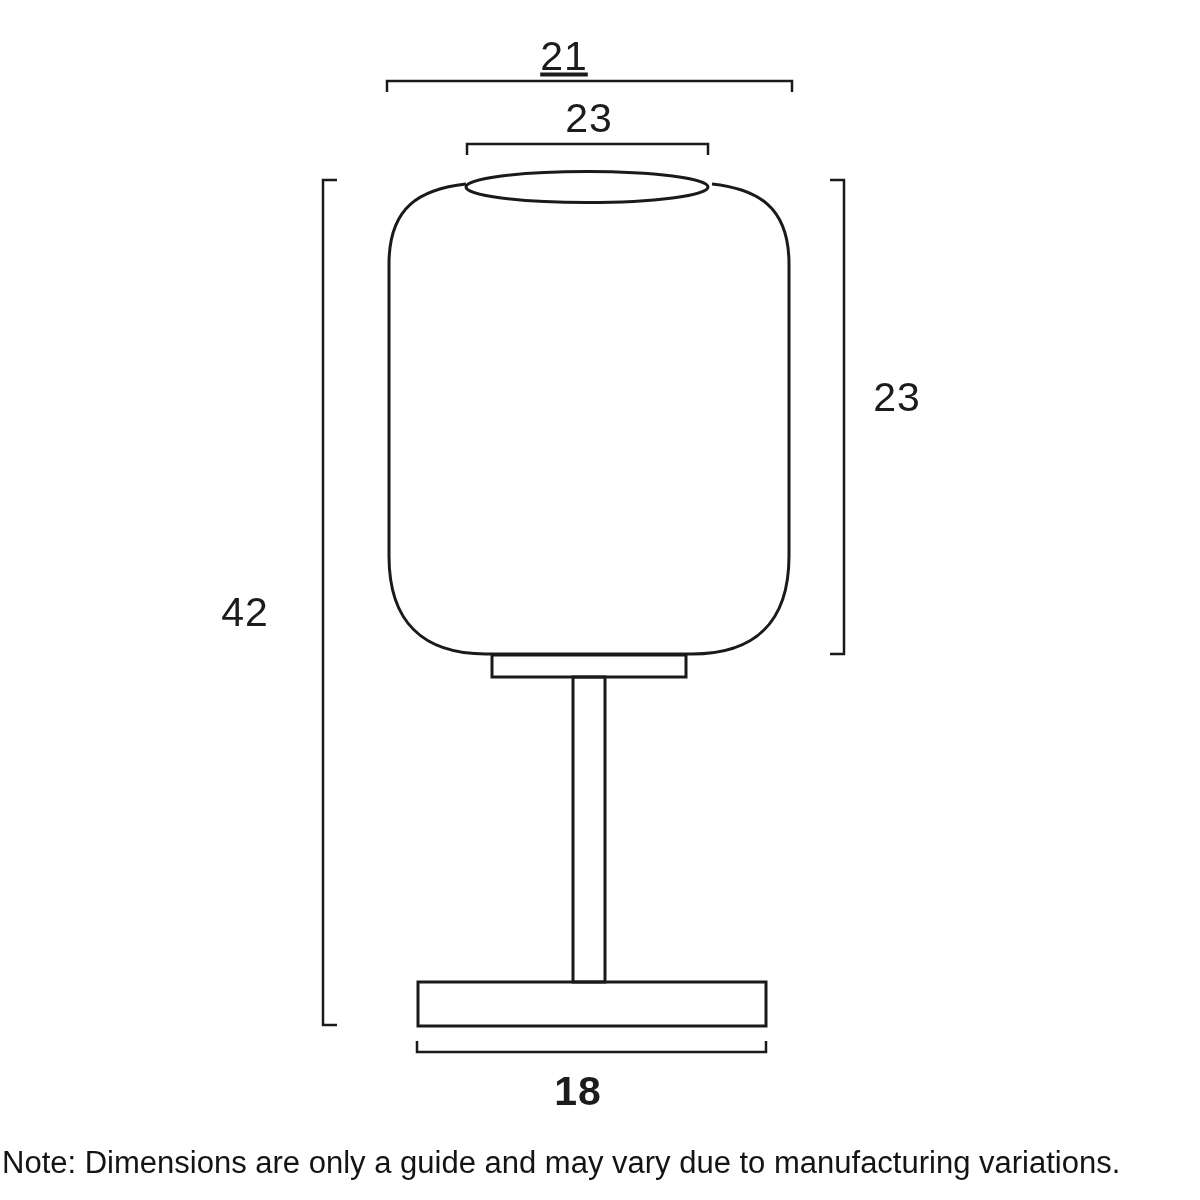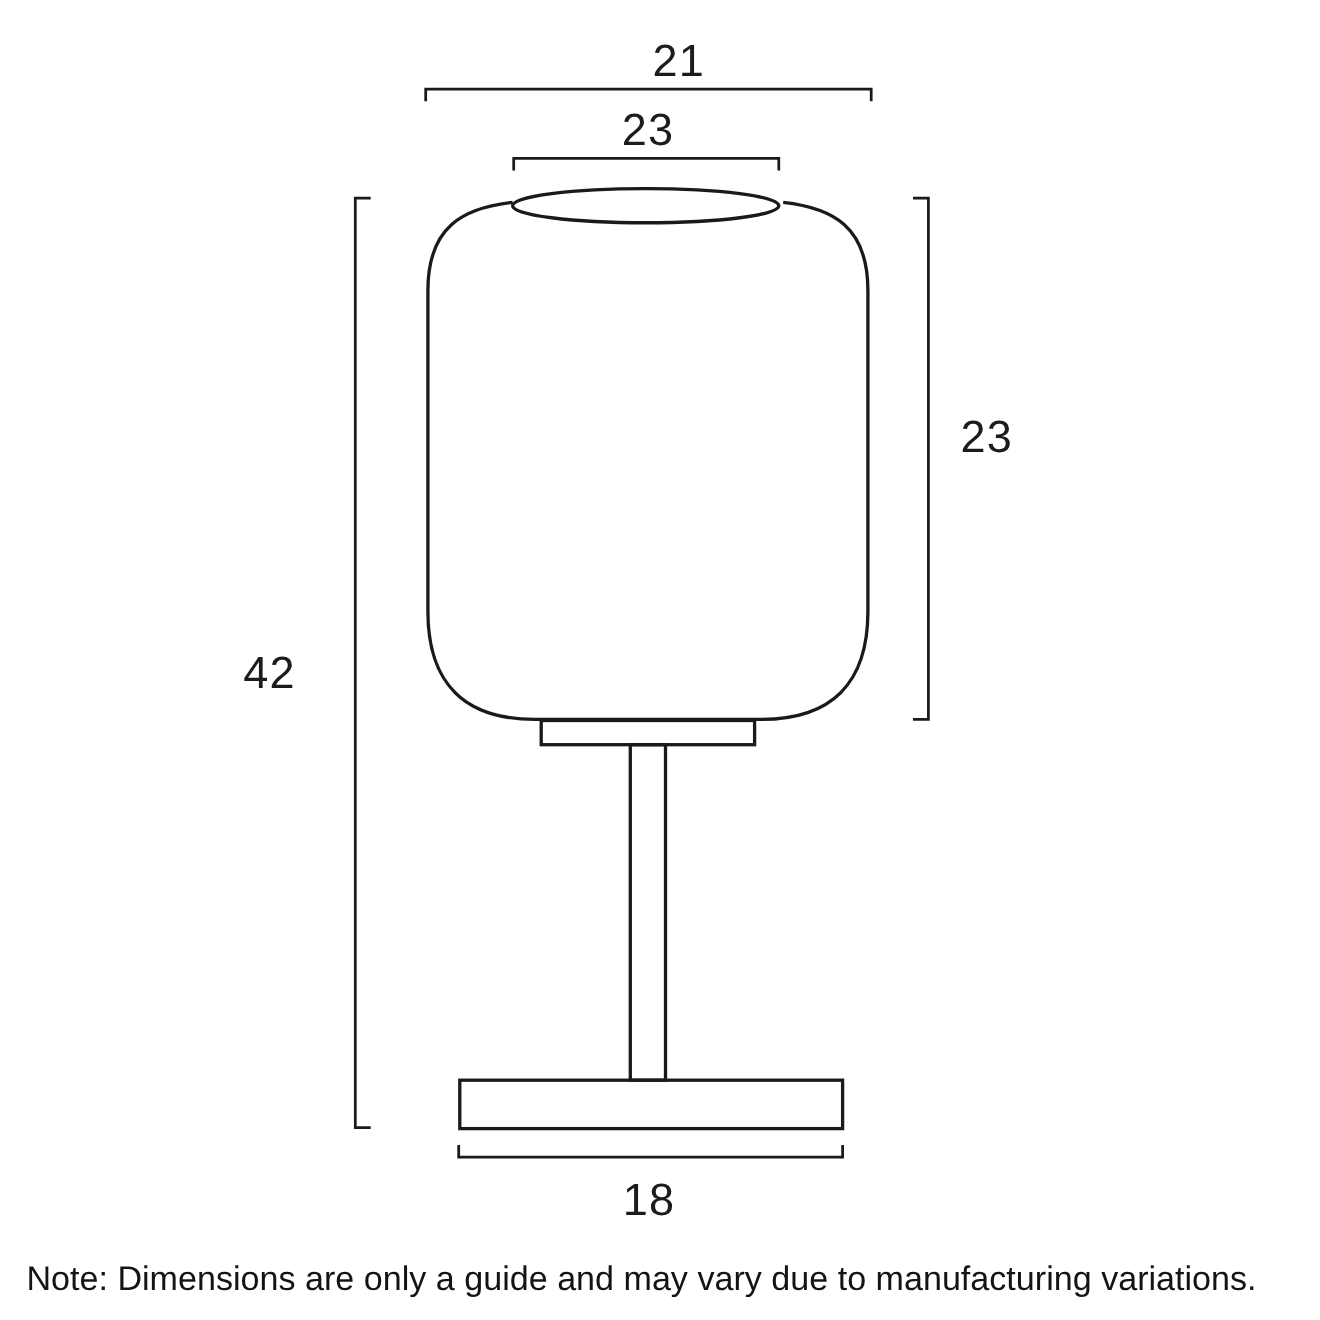--- a/index.html
+++ b/index.html
@@ -25,21 +25,21 @@
     transform: translate(-50%, -50%);
     font-size: 41px;
     font-weight: 400;
     color: #1c1c1c;
     letter-spacing: 1px;
     white-space: nowrap;
     line-height: 1;
   }
   .note-text {
     position: absolute;
-    left: 24px;
+    left: 2px;
     top: 1146px;
     font-size: 31px;
     color: #141414;
     white-space: nowrap;
     line-height: 1.1;
   }
 </style>
 </head>
 <body>
 
@@ -70,25 +70,25 @@
       <path stroke-width="2.5" d="M 467 155 L 467 144 L 708 144 L 708 155"></path>
 
       <path stroke-width="2.5" d="M 830 180 L 844 180 L 844 654 L 830 654"></path>
 
       <path stroke-width="2.5" d="M 337 180 L 323 180 L 323 1025 L 337 1025"></path>
 
       <path stroke-width="2.5" d="M 417 1041 L 417 1052 L 766 1052 L 766 1041"></path>
     </g>
   </svg>
 
-  <div class="dim-label" style="left:617px; top:56px;">21</div>
+  <div class="dim-label" style="left:564px; top:56px;text-decoration:underline;">21</div>
 
   <div class="dim-label" style="left:589px; top:118px;">23</div>
 
   <div class="dim-label" style="left:897px; top:397px;">23</div>
 
   <div class="dim-label" style="left:245px; top:612px;text-align:center;">42</div>
 
-  <div class="dim-label" style="left:590px; top:1091px;">18</div>
+  <div class="dim-label" style="left:578px; top:1091px;font-weight:bold;">18</div>
 
   <div class="note-text">Note: Dimensions are only a guide and may vary due to manufacturing variations.</div>
 
 </div>
 
 </body></html>

